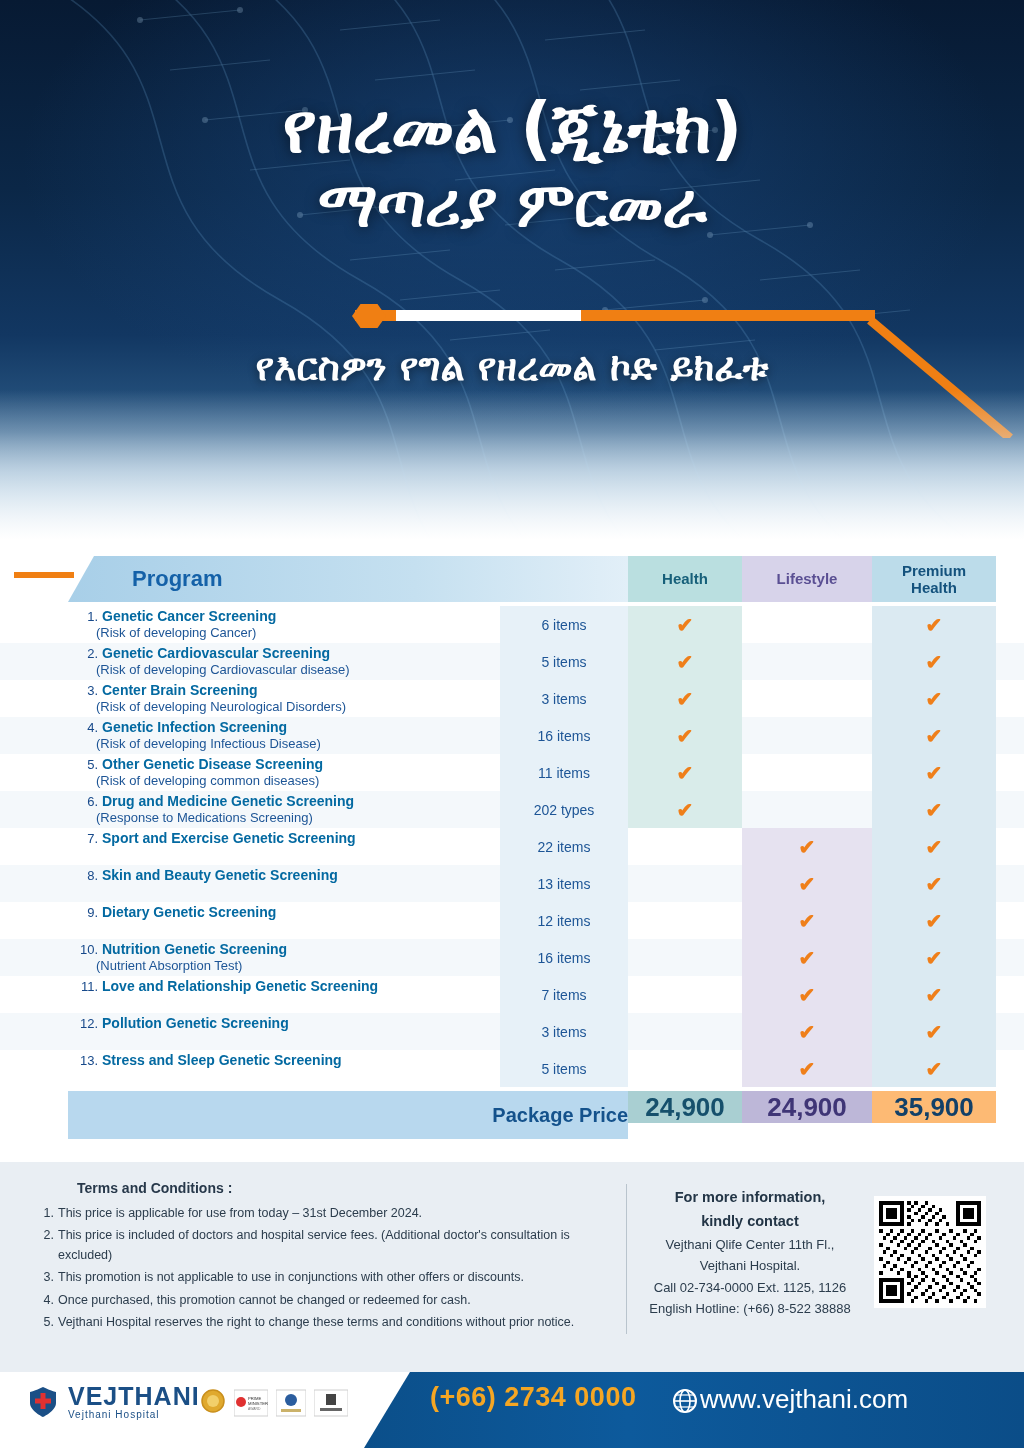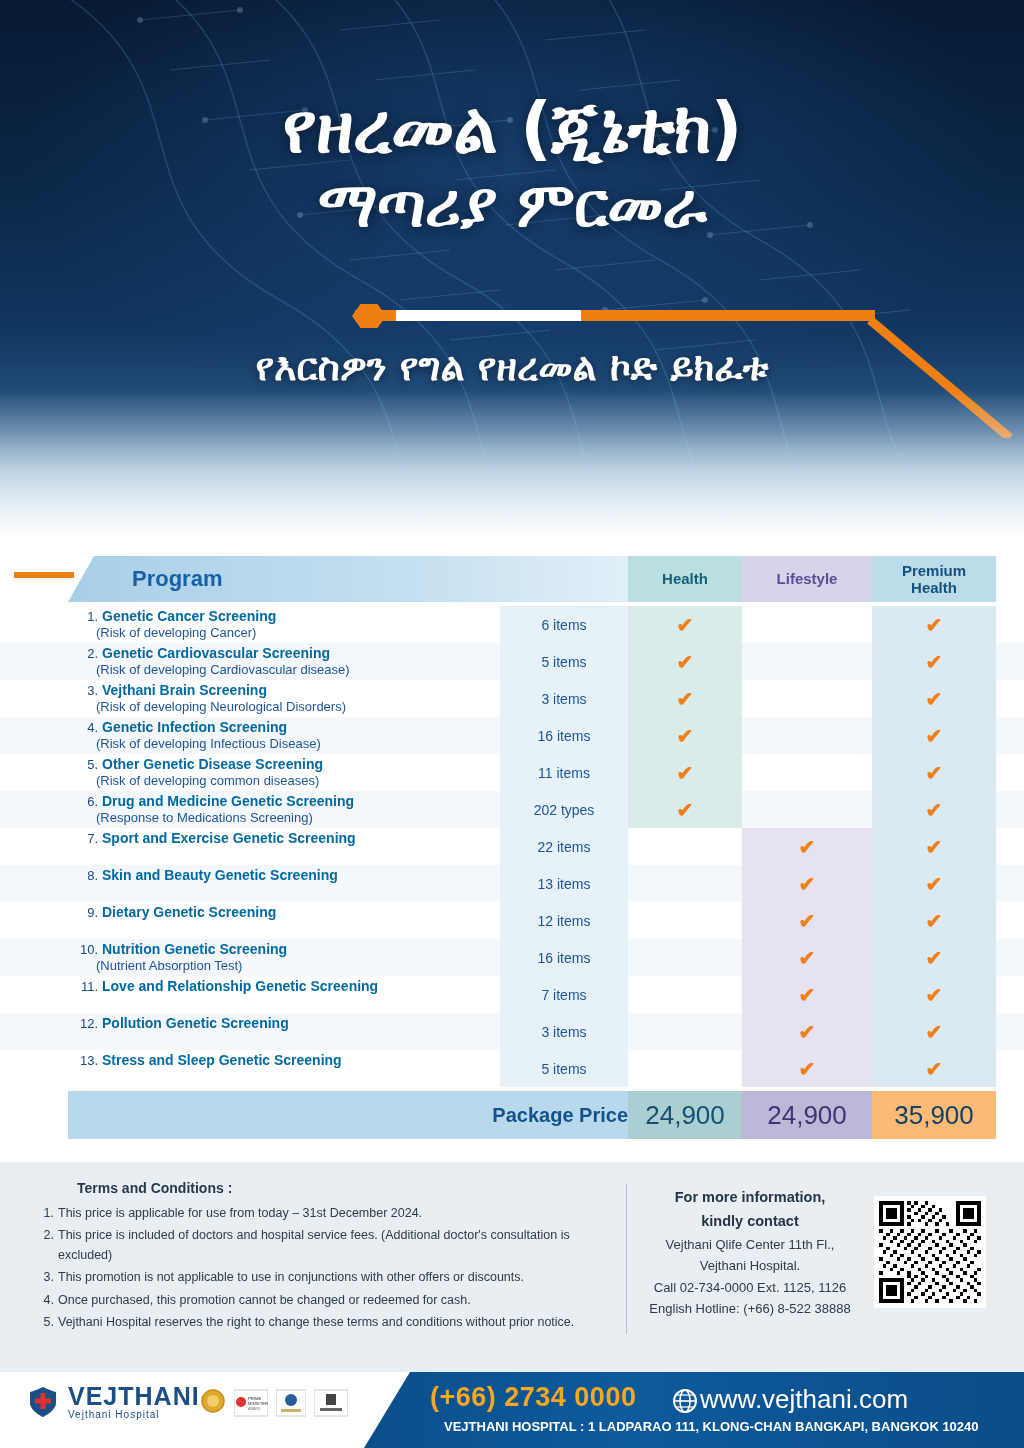--- a/index.html
+++ b/index.html
@@ -139,23 +139,23 @@
   .price-row {
     position: relative; height: 48px; margin-top: 4px;
   }
   .price-label {
     position: absolute; left: 68px; width: 560px; height: 48px;
     background: #b8d8ee;
     display: flex; align-items: center; justify-content: flex-end;
     font-size: 20px; font-weight: bold; color: #14528c;
   }
   .price-cell {
-    position: absolute; height: 48px; top: 0;
+    position: absolute; height: 32px; top: 0;
     display: flex; align-items: center; justify-content: center;
-    font-size: 26px; font-weight: normal;
+    font-size: 26px; font-weight: bold;
   }
   .p1 { left: 628px; width: 114px; background: #a9cfd2; color: #16506c; }
   .p2 { left: 742px; width: 130px; background: #bdb7d8; color: #3f3576; }
   .p3 { left: 872px; width: 124px; background: #fdba74; color: #124068; }
 
   
   .terms-zone {
     position: absolute; top: 1162px; left: 0; width: 1024px; height: 210px;
     background: #e9eef3;
   }
@@ -322,21 +322,21 @@
         <div class="num">2.</div>
         <div class="prog-name">Genetic Cardiovascular Screening</div>
         <div class="prog-sub">(Risk of developing Cardiovascular disease)</div>
         <div class="items-cell">5 items</div>
         <div class="chk c1 tintA">✔</div>
         <div class="chk c2 tint-off"></div>
         <div class="chk c3 tintC">✔</div>
       </div>
       <div class="row row-bg-a" style="height: 37px;">
         <div class="num">3.</div>
-        <div class="prog-name">Vejthani Brain Screening</div>
+        <div class="prog-name">Center Brain Screening</div>
         <div class="prog-sub">(Risk of developing Neurological Disorders)</div>
         <div class="items-cell">3 items</div>
         <div class="chk c1 tintA">✔</div>
         <div class="chk c2 tint-off"></div>
         <div class="chk c3 tintC">✔</div>
       </div>
       <div class="row row-bg-b" style="height: 37px;">
         <div class="num">4.</div>
         <div class="prog-name">Genetic Infection Screening</div>
         <div class="prog-sub">(Risk of developing Infectious Disease)</div>
@@ -687,14 +687,13 @@
 
   <div class="footer-phone">(+66) 2734 0000</div>
   <svg class="globe" viewBox="0 0 26 26">
     <circle cx="13" cy="13" r="11" fill="none" stroke="#ffffff" stroke-width="2"></circle>
     <ellipse cx="13" cy="13" rx="5" ry="11" fill="none" stroke="#ffffff" stroke-width="1.6"></ellipse>
     <line x1="2" y1="13" x2="24" y2="13" stroke="#ffffff" stroke-width="1.6"></line>
     <line x1="4" y1="7" x2="22" y2="7" stroke="#ffffff" stroke-width="1.2"></line>
     <line x1="4" y1="19" x2="22" y2="19" stroke="#ffffff" stroke-width="1.2"></line>
   </svg>
   <div class="footer-web">www.vejthani.com</div>
-  <div class="footer-addr">VEJTHANI HOSPITAL : 1  LADPARAO 111, KLONG-CHAN BANGKAPI, BANGKOK 10240</div>
 </div>
 
 </body></html>

